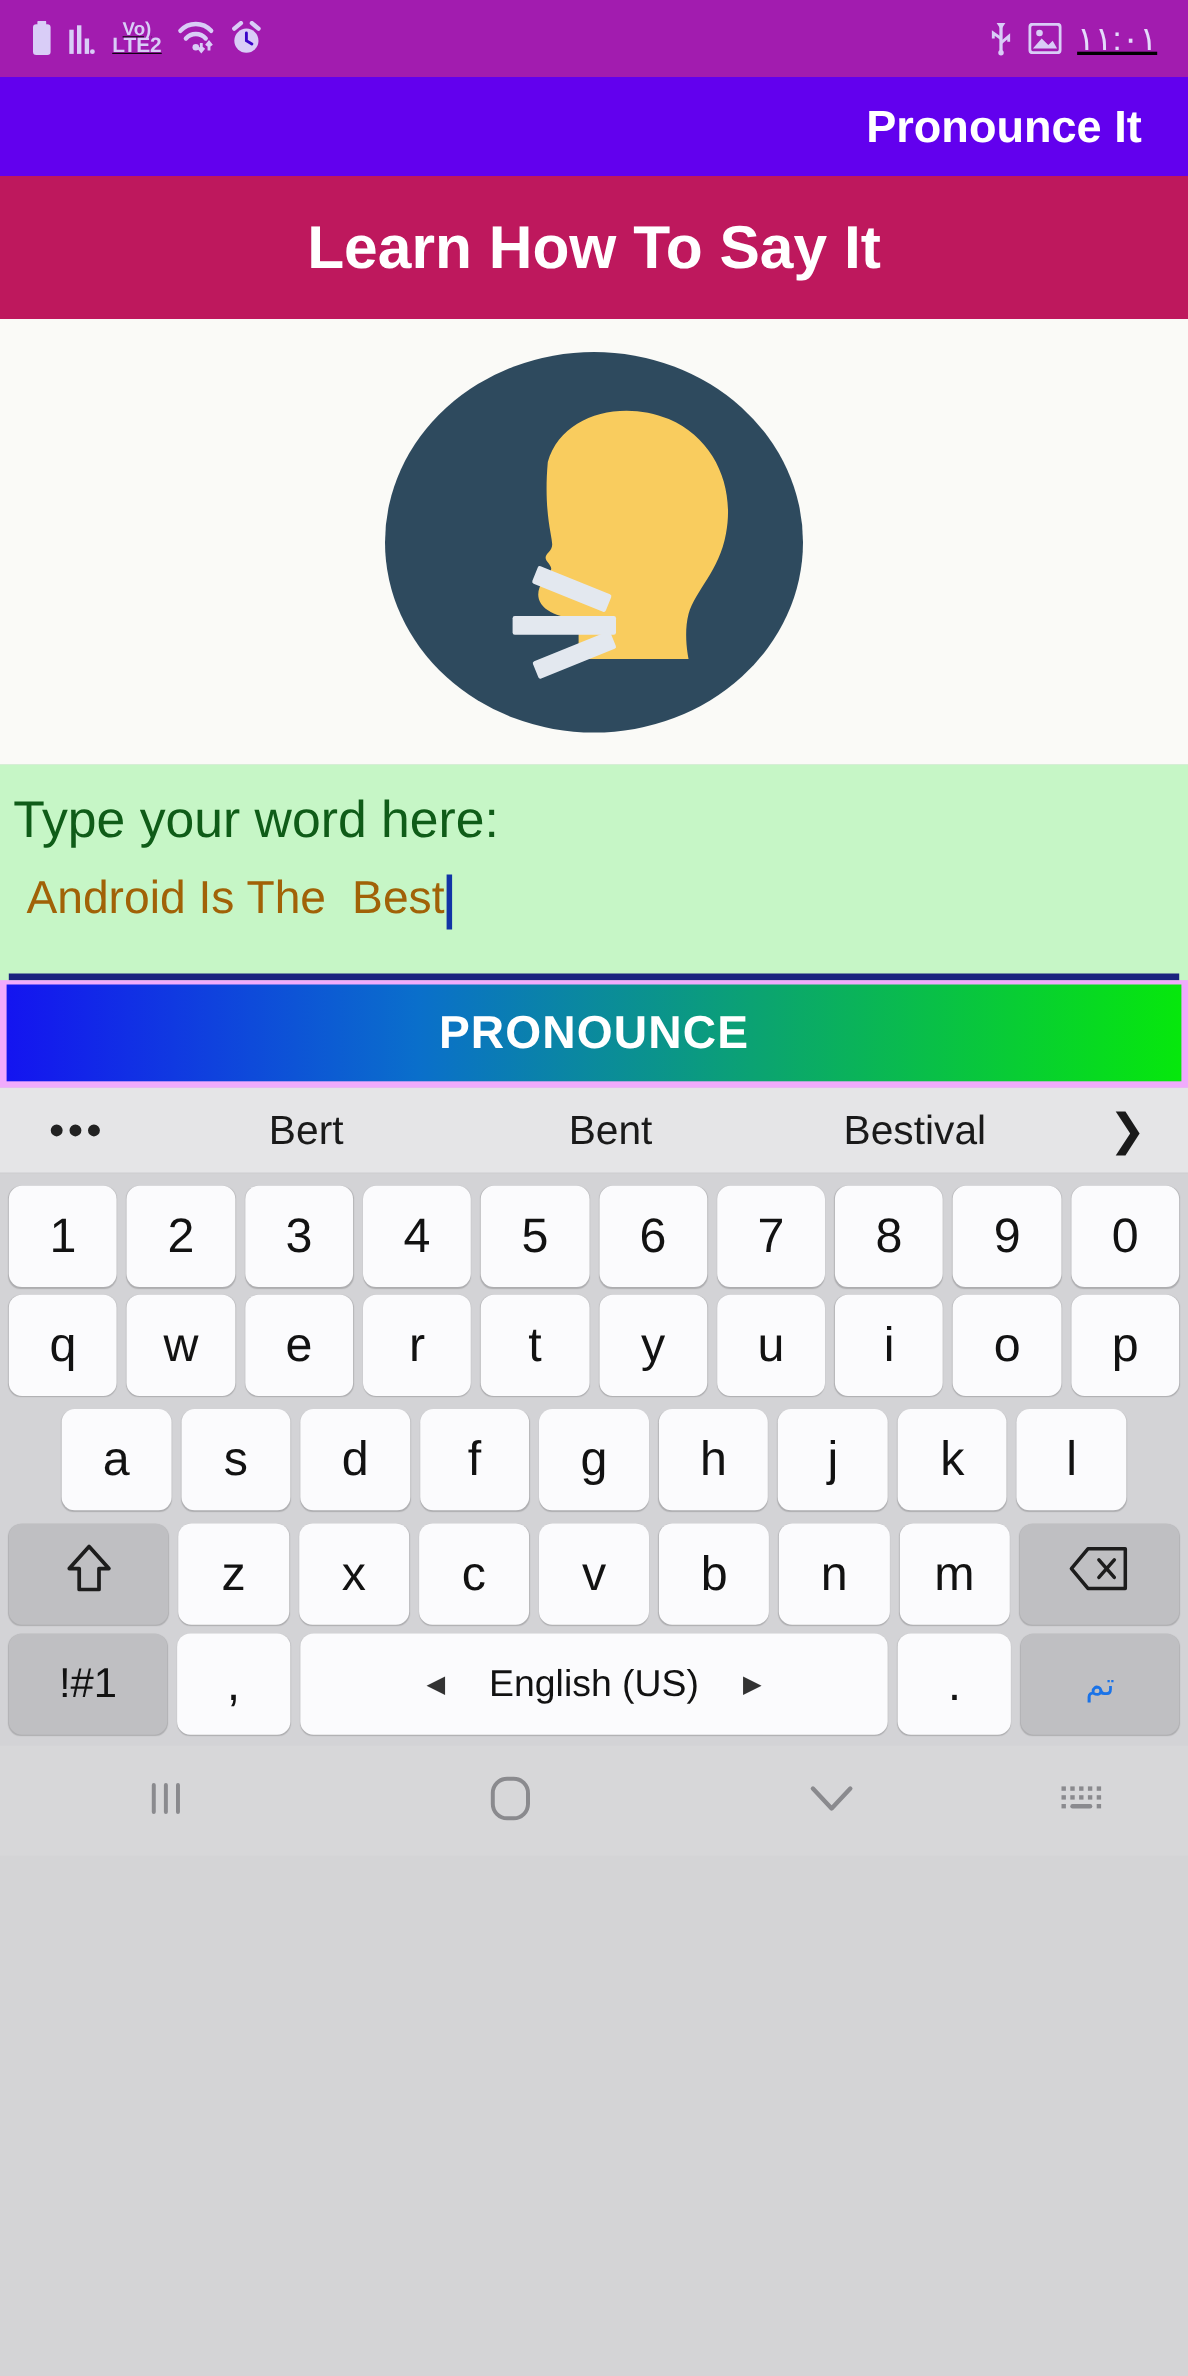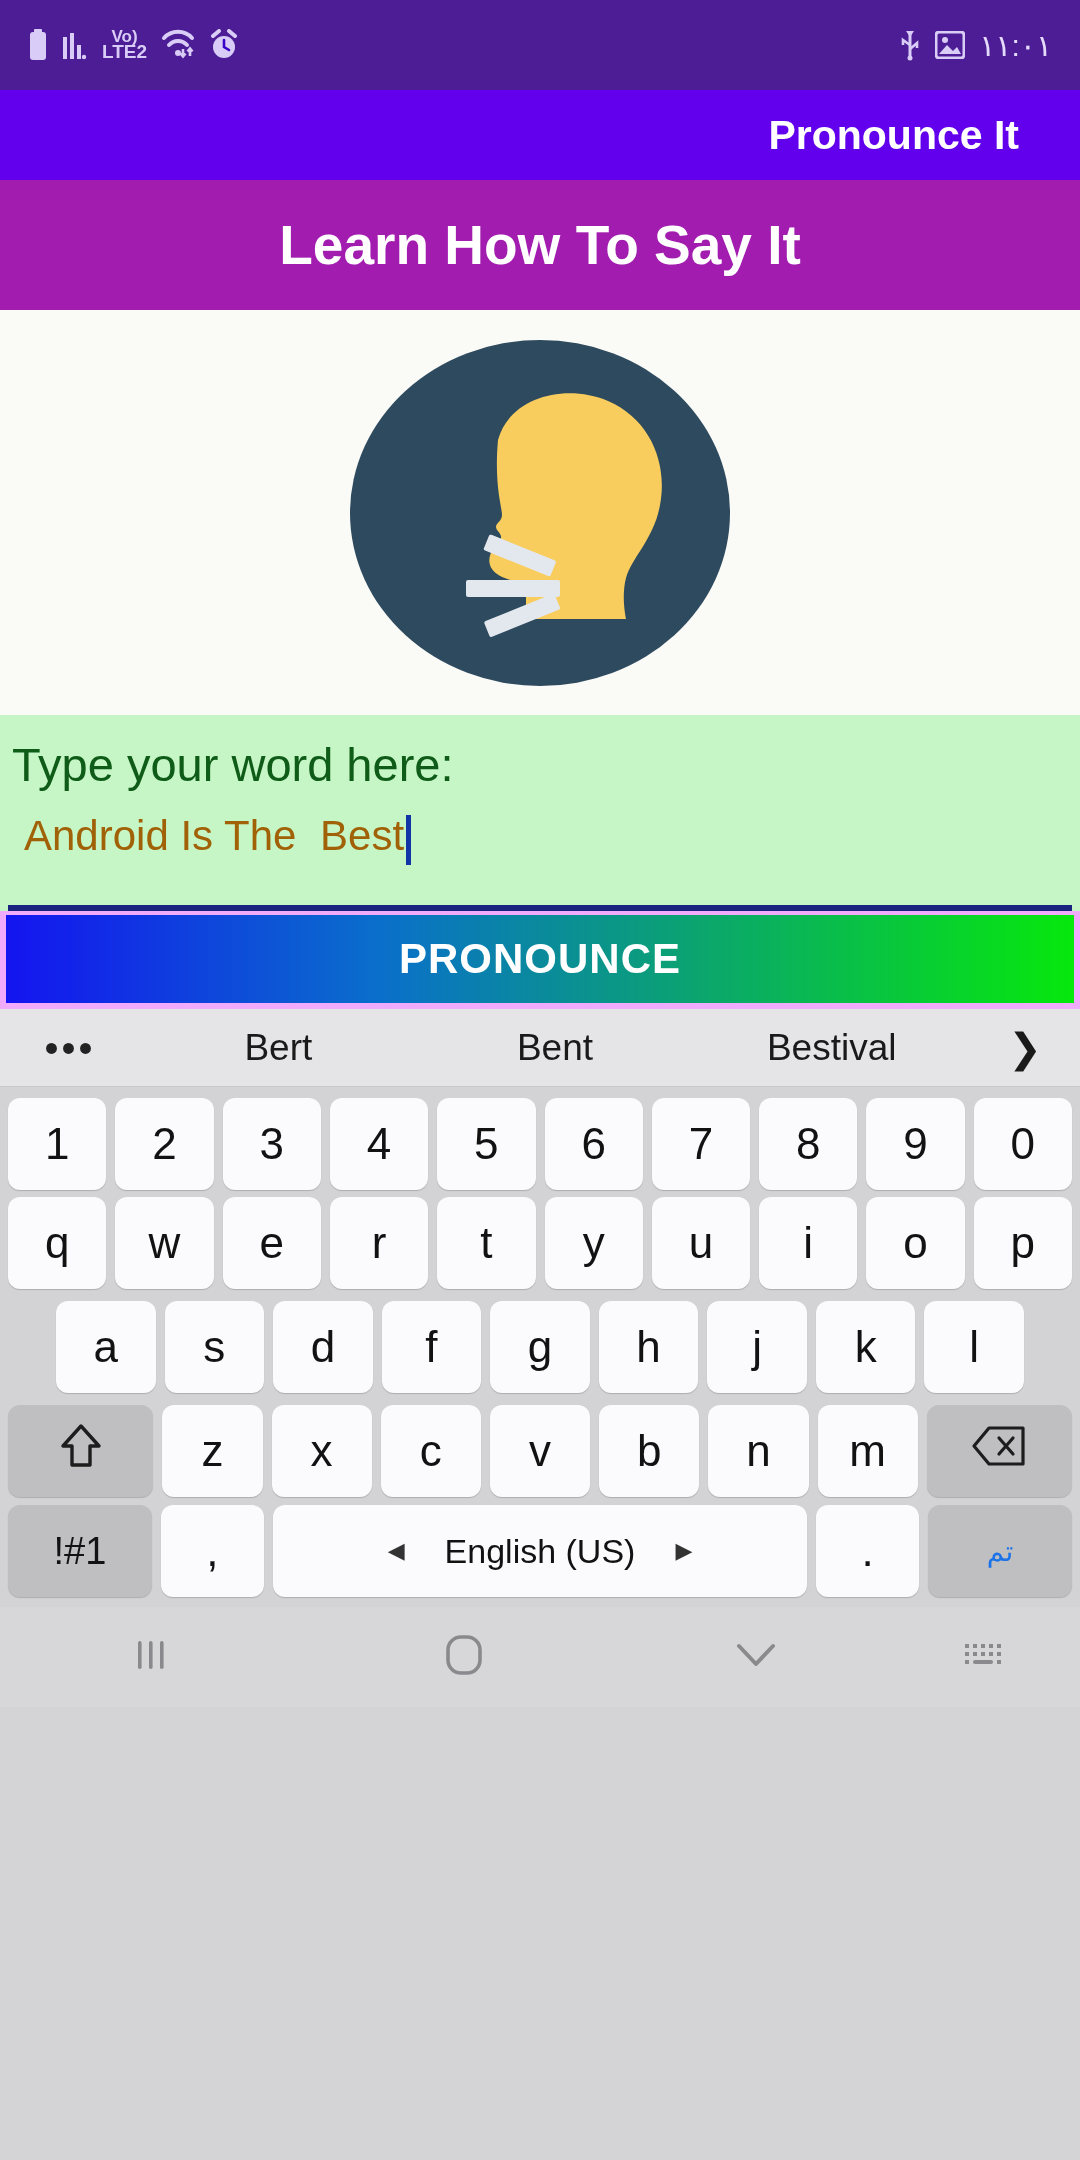--- a/index.html
+++ b/index.html
@@ -6,42 +6,43 @@
   html, body {
     width: 1080px; height: 2160px;
     font-family: "Liberation Sans", sans-serif;
     background: #d4d4d6;
     overflow: hidden;
   }
   #screen { position: relative; width: 1080px; height: 2160px; }
 
   
   .statusbar {
-    height: 90px; background: #4c1d95;
+    height: 70px; background: #a21caf;
     display: flex; align-items: center; justify-content: space-between;
     padding: 0 28px;
+    text-decoration: underline;
   }
   .sb-left, .sb-right { display: flex; align-items: center; gap: 14px; }
   .sb-icon { color: #d9cdf7; fill: #d9cdf7; display: flex; align-items: center; }
   .sb-time { color: #e4dbfb; font-size: 30px; letter-spacing: 1px; text-align: right; }
   .volte { display: flex; flex-direction: column; align-items: center; line-height: 0.85; color:#d9cdf7; }
   .volte .v1 { font-size: 17px; font-weight: 700; }
   .volte .v2 { font-size: 19px; font-weight: 700; }
 
   
   .appbar {
     height: 90px; background: #6200EE;
     display: flex; align-items: center; justify-content: flex-end;
-    padding-right: 61px;
+    padding-right: 42px;
   }
   .appbar-title { color: #ffffff; font-size: 41px; font-weight: 700; }
 
   
   .banner {
-    height: 130px; background: #a21caf;
+    height: 130px; background: #be185d;
     display: flex; align-items: center; justify-content: center;
   }
   .banner-title { color: #ffffff; font-size: 55px; font-weight: 700; }
 
   
   .illus-area {
     height: 405px; background: #FAFAF7;
     display: flex; align-items: center; justify-content: center;
   }
   .illus { width: 380px; height: 355px; display:block; }

